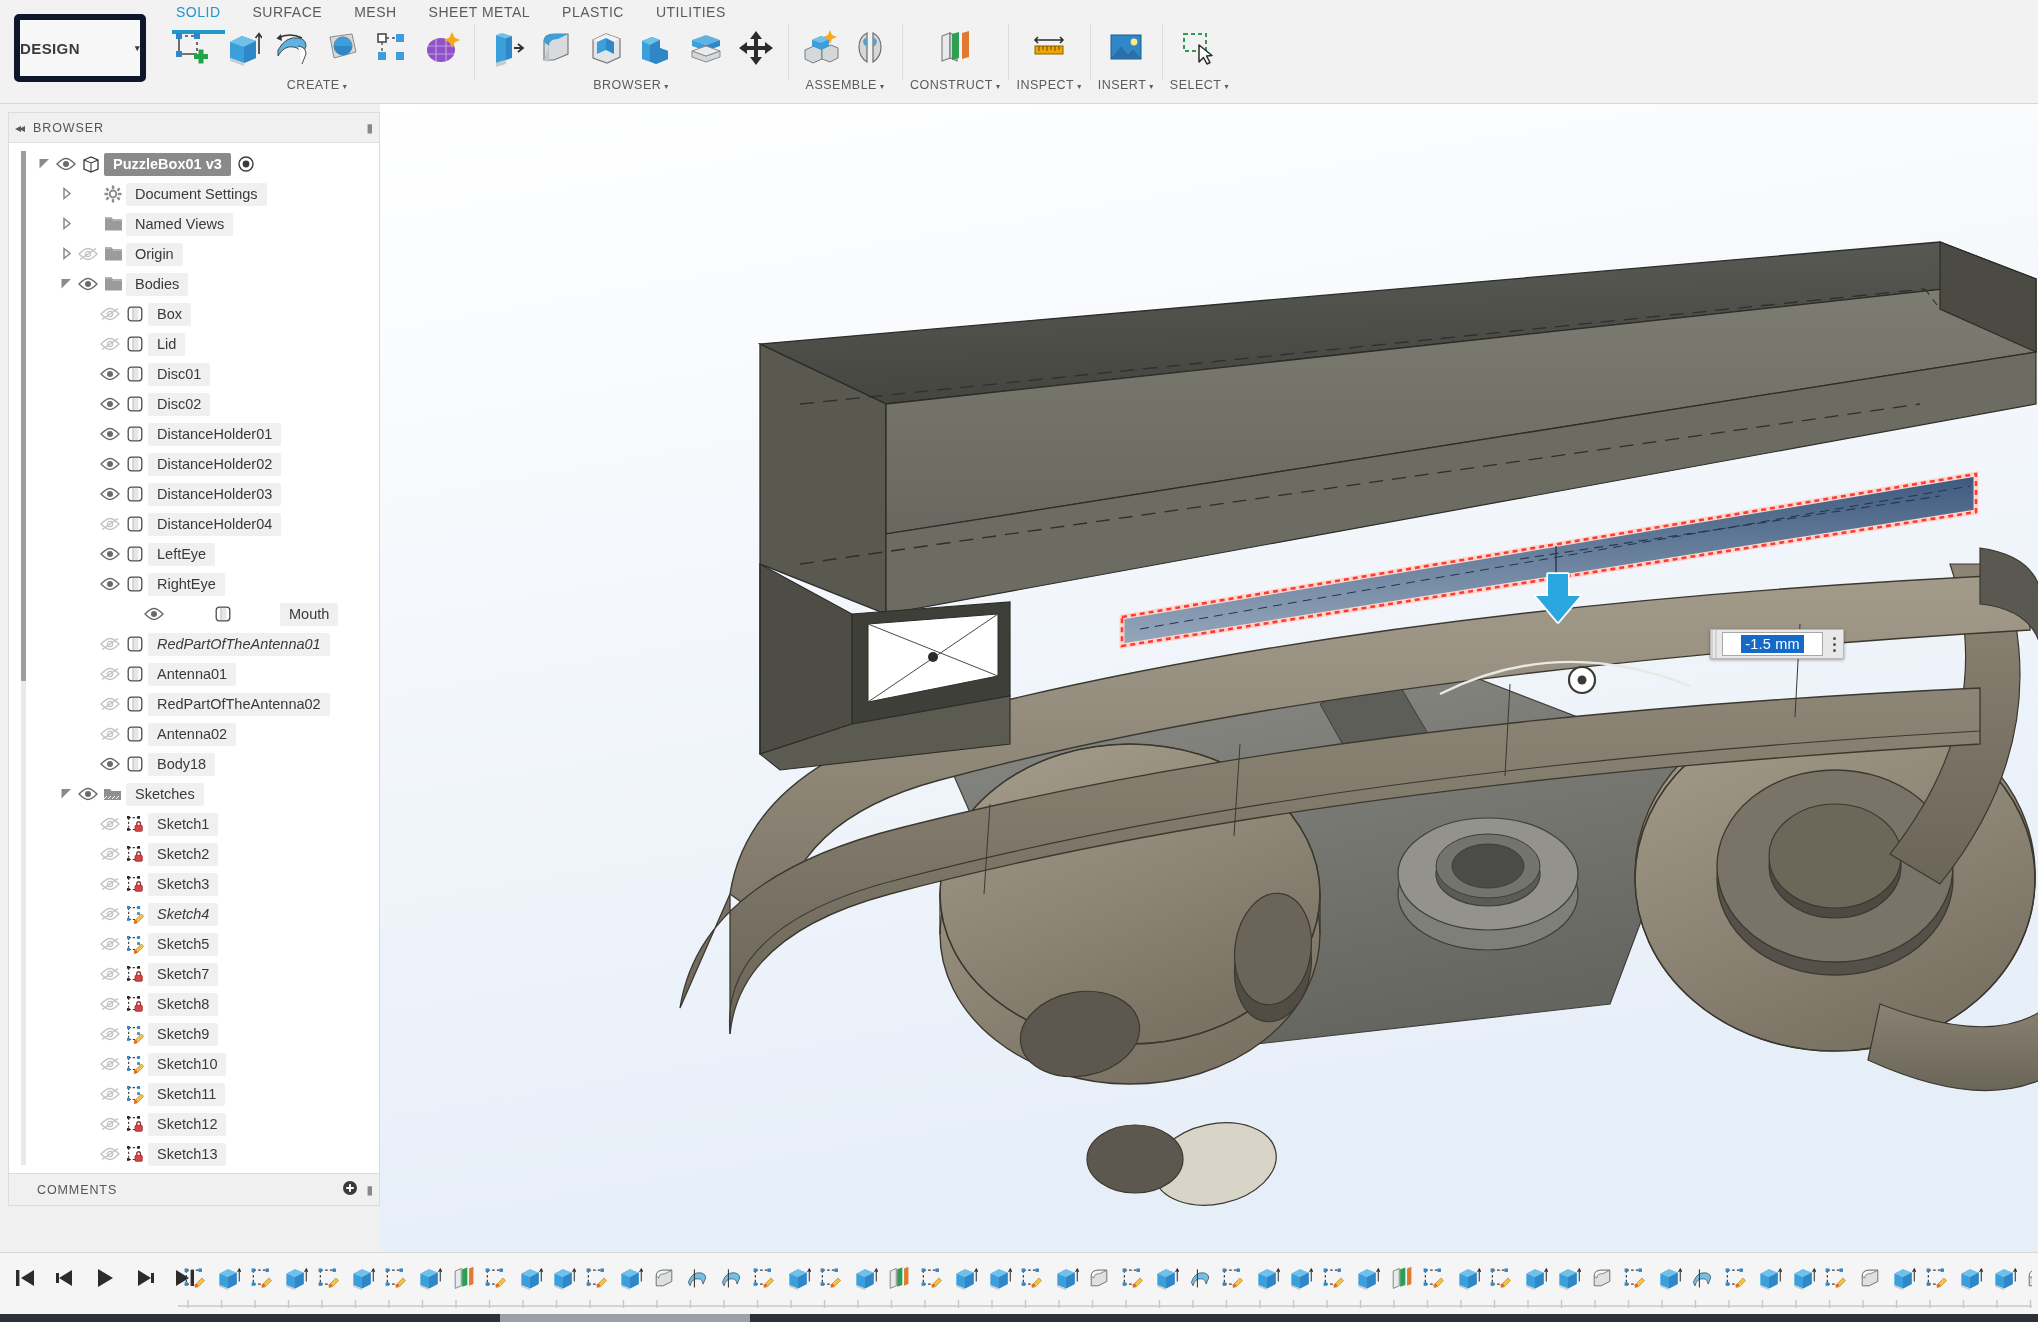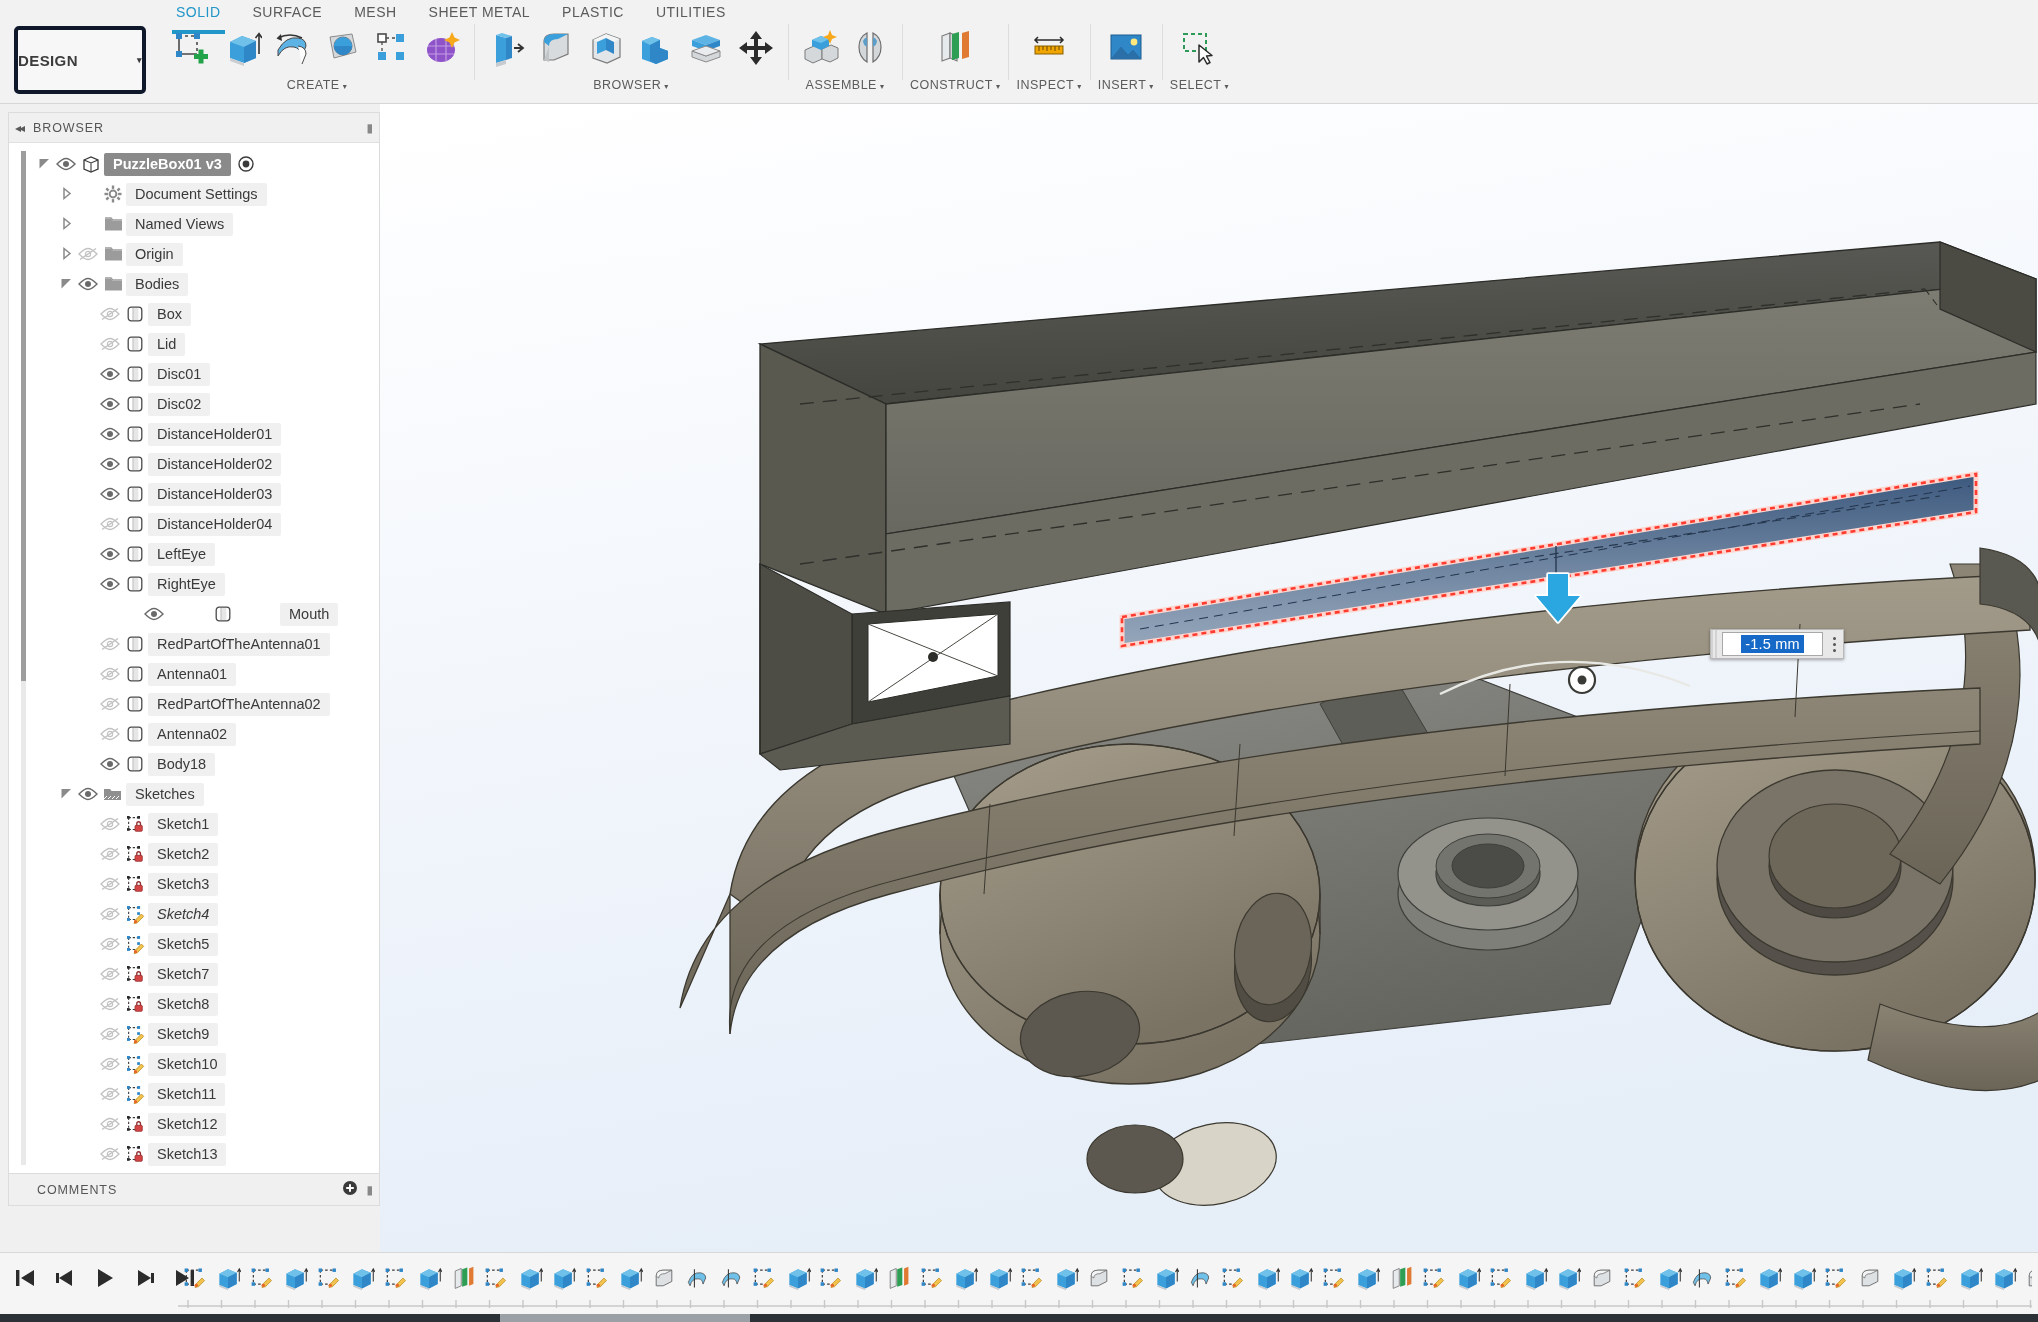--- a/index.html
+++ b/index.html
@@ -10,22 +10,22 @@
     background: #f0f0f0;
   }
   #app { position: relative; width: 2038px; height: 1322px; }
 
   
   .toolbar {
     position: absolute; left: 0; top: 0; width: 2038px; height: 104px;
     background: #f2f2f2; border-bottom: 1px solid #d6d6d6;
   }
   .design-btn {
-    position: absolute; left: 14px; top: 26px; width: 132px; height: 68px;
-    border: 4px solid #0f172a; border-radius: 5px; background: #f7f7f7;
+    position: absolute; left: 14px; top: 14px; width: 132px; height: 68px;
+    border: 6px solid #0f172a; border-radius: 5px; background: #f7f7f7;
     display: flex; align-items: center; justify-content: space-between;
     font-size: 15px; font-weight: bold; color: #3c3c3c; letter-spacing: .4px;
   }
   .design-btn .car { margin-left: 6px; font-size: 9px; }
 
   .tabstrip { position: absolute; left: 160px; top: 4px; height: 22px; display: flex; }
   .tab {
     font-size: 14px; color: #5b5b5b; letter-spacing: .5px;
     padding: 0 16px; white-space: nowrap; position: relative; line-height: 16px;
   }
@@ -610,21 +610,21 @@
             </span>
             <span class="ico">
               <svg width="18" height="18" viewBox="0 0 18 18">
                 <rect x="2.2" y="2.2" width="13.6" height="13.6" rx="3" fill="#fff" stroke="#4a4a4a" stroke-width="1.3"></rect>
                 <path d="M7.2 3 v12" stroke="#9a9a9a" stroke-width="1.1"></path>
                 <rect x="7.4" y="3" width="5" height="12" fill="#e6e6e6"></rect>
               </svg>
             </span>
             <span class="lbl">Mouth</span>
           </div>
-          <div class="row" style="padding-left: 44px;">
+          <div class="row" style="padding-left: 44px; font-style: italic;">
             <span class="arrow"></span>
             <span class="eye">
               <svg width="20" height="14" viewBox="0 0 20 14">
                 <path d="M1 7 q5.5 -5.5 9 -5.5 T19 7 q-5.5 5.5 -9 5.5 T1 7 Z" fill="none" stroke="#c2c2c2" stroke-width="1.3"></path>
                 <circle cx="10" cy="7" r="2.6" fill="none" stroke="#c2c2c2" stroke-width="1.2"></circle>
                 <path d="M2 12.5 L18 1.5" stroke="#c2c2c2" stroke-width="1.4"></path>
               </svg>
             </span>
             <span class="ico">
               <svg width="18" height="18" viewBox="0 0 18 18">

